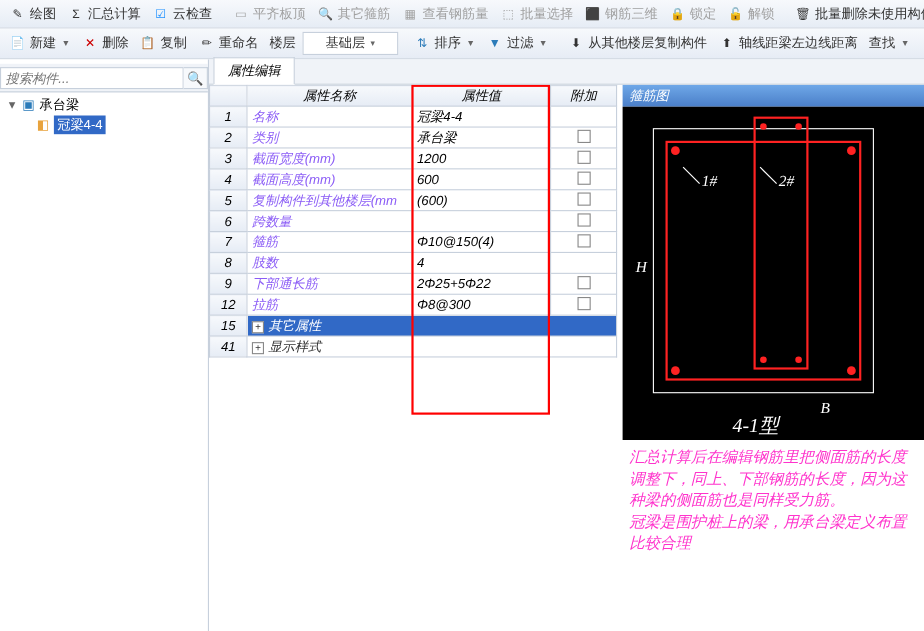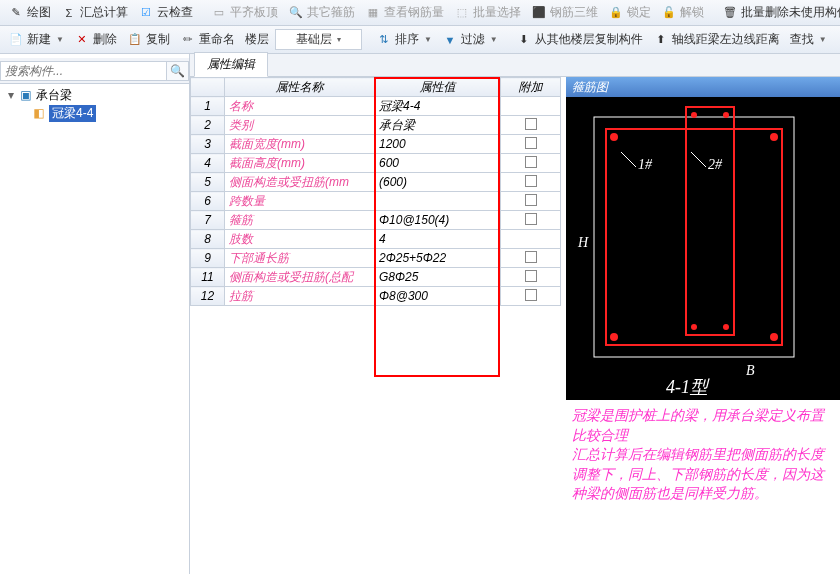--- a/index.html
+++ b/index.html
@@ -23,21 +23,21 @@
 .tree-sel { background: #3169c6; color: #fff; padding: 0 3px; }
 .right-area { flex: 1; display: flex; flex-direction: column; font-style: italic; }
 .tab-row { height: 22px; display: flex; align-items: flex-end; background: #f0f3f8; padding-left: 4px; }
 .tab { padding: 3px 12px; border: 1px solid #c7d0dc; border-bottom: 1px solid #fff; background: #fff; font-size: 12px; position: relative; top: 1px; }
 .content { flex: 1; display: flex; border-top: 1px solid #c7d0dc; overflow: hidden; }
 .prop-table { width: 370px; border-right: 0; position: relative; }
 table.props { border-collapse: collapse; width: 100%; table-layout: fixed; }
 table.props th, table.props td { border: 1px solid #c7d0dc; height: 19px; font-size: 12px; padding: 0 4px; overflow: hidden; white-space: nowrap; }
 table.props th { background: linear-gradient(#f7f9fc,#e6ecf5); font-weight: normal; text-align: center; }
 table.props td.rownum { background: linear-gradient(#f7f9fc,#e6ecf5); text-align: center; width: 34px; }
-table.props td.name { color: #ec4899; }
+table.props td.name { color: #8b5cf6; }
 table.props td.name.dark { color: #333; }
 table.props tr.section td.name { background: #3169c6; color: #fff; }
 table.props td.chk { text-align: center; }
 .chkbox { width: 12px; height: 12px; border: 1px solid #888; display: inline-block; }
 .expand-box { width: 11px; height: 11px; border: 1px solid #888; display: inline-flex; align-items: center; justify-content: center; font-size: 9px; line-height: 1; margin-right: 4px; background: #fff; color: #333; }
 .red-box { position: absolute; border: 2px solid #ff0000; pointer-events: none; }
 .diagram-panel { flex: 1; padding: 0 0 0 6px; display: flex; flex-direction: column; }
 .diagram-title { background: linear-gradient(#6fa8e8,#4a7ec8); color: #fff; padding: 3px 6px; font-size: 12px; height: 20px; display: flex; align-items: center; }
 .diagram-body { background: #000; flex: 0 0 300px; position: relative; }
 .notes { padding: 6px; color: #ff33cc; font-size: 14px; line-height: 1.4; }
@@ -215,21 +215,21 @@
   <td class="chk"><span class="chkbox"></span></td>
               </tr>
               <tr>
                 <td class="rownum">4</td>
   <td class="name">截面高度(mm)</td>
   <td>600</td>
   <td class="chk"><span class="chkbox"></span></td>
               </tr>
               <tr>
                 <td class="rownum">5</td>
-  <td class="name">侧面构造或受扭筋(mm</td>
+  <td class="name">复制构件到其他楼层(mm</td>
   <td>(600)</td>
   <td class="chk"><span class="chkbox"></span></td>
               </tr>
               <tr>
                 <td class="rownum">6</td>
   <td class="name">跨数量</td>
   <td></td>
   <td class="chk"><span class="chkbox"></span></td>
               </tr>
               <tr>
@@ -244,30 +244,32 @@
   <td>4</td>
   <td class="chk"></td>
               </tr>
               <tr>
                 <td class="rownum">9</td>
   <td class="name">下部通长筋</td>
   <td>2Φ25+5Φ22</td>
   <td class="chk"><span class="chkbox"></span></td>
               </tr>
               <tr>
-                <td class="rownum">11</td>
-  <td class="name">侧面构造或受扭筋(总配</td>
-  <td>G8Φ25</td>
-  <td class="chk"><span class="chkbox"></span></td>
-              </tr>
-              <tr>
                 <td class="rownum">12</td>
   <td class="name">拉筋</td>
   <td>Φ8@300</td>
   <td class="chk"><span class="chkbox"></span></td>
+              </tr>
+              <tr class="section">
+                <td class="rownum">15</td>
+  <td class="name" colspan="3"><span class="expand-box">+</span>其它属性</td>
+              </tr>
+              <tr>
+                <td class="rownum">41</td>
+  <td class="name dark" colspan="3"><span class="expand-box">+</span>显示样式</td>
               </tr>
             </tbody>
         </table>
         <div class="red-box" style="top:0;left:184px;width:126px;height:300px"></div>
       </div>
 
       <div class="diagram-panel">
         <div class="diagram-title">箍筋图</div>
         <div class="diagram-body">
           <svg width="260" height="300" viewBox="0 0 260 300">
@@ -285,20 +287,20 @@
             <line x1="70" y1="70" x2="55" y2="55" stroke="#fff"></line>
               <line x1="140" y1="70" x2="125" y2="55" stroke="#fff"></line>
             <text x="72" y="72" fill="#fff" font-size="14">1#</text>
             <text x="142" y="72" fill="#fff" font-size="14">2#</text>
             <text x="12" y="150" fill="#fff" font-size="14">H</text>
             <text x="180" y="278" fill="#fff" font-size="14">B</text>
             <text x="100" y="296" fill="#fff" font-size="18">4-1型</text>
           </svg>
         </div>
         <div class="notes">
+          <div>汇总计算后在编辑钢筋里把侧面筋的长度调整下，同上、下部钢筋的长度，因为这种梁的侧面筋也是同样受力筋。</div>
           <div>冠梁是围护桩上的梁，用承台梁定义布置比较合理</div>
-          <div>汇总计算后在编辑钢筋里把侧面筋的长度调整下，同上、下部钢筋的长度，因为这种梁的侧面筋也是同样受力筋。</div>
         </div>
       </div>
 
     </div>
   </div>
 </div>
 
 </body></html>

